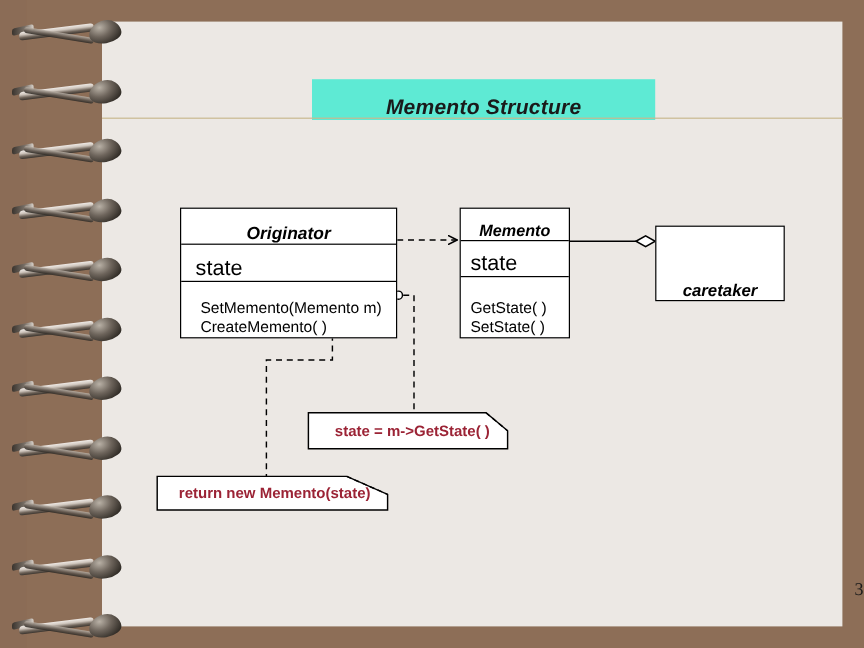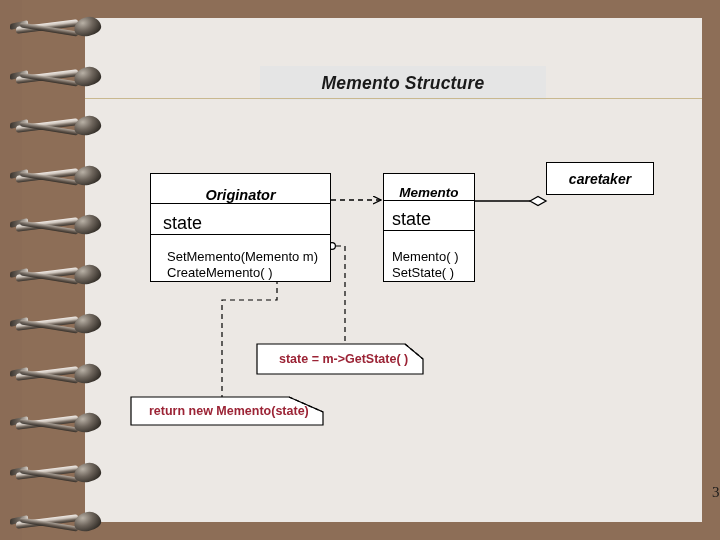--- a/index.html
+++ b/index.html
@@ -42,22 +42,22 @@
   }
   .coil .tip{
     position:absolute;left:8px;top:8px;width:18px;height:6px;
     background:linear-gradient(90deg,#3a342e 0%,#7a7168 60%,#d8d2cb 100%);
     transform:skewY(-12deg);border-radius:2px;
   }
 
   
   .title-box{
     position:absolute;left:260px;top:66px;width:286px;height:34px;
-    background:#e5e5e5;
-    display:flex;align-items:center;justify-content:center;
+    background:#5eead4;
+    display:flex;align-items:flex-end;justify-content:center;
   }
   .title-text{
     font-weight:bold;font-style:italic;font-size:17.5px;color:#1a1a1a;
     letter-spacing:.2px;
   }
   .rule{
     position:absolute;left:85px;top:98px;width:617px;height:1px;
     background:#c9b88f;
   }
 
@@ -77,22 +77,22 @@
   #originator .r2{height:31px;}
   #originator .r3{height:47px;}
 
   #memento{left:383px;top:173px;width:92px;height:109px;}
   #memento .r1{height:26px;}
   #memento .r2{height:30px;}
   #memento .r3{height:51px;}
   #memento .attr,#memento .op{padding-left:8px;}
   #memento .cls-name{font-size:13.5px;}
 
-  #caretaker{left:546px;top:162px;width:108px;height:33px;
-       display:flex;align-items:center;justify-content:center;}
+  #caretaker{left:546px;top:188px;width:108px;height:63px;
+       display:flex;align-items:flex-end;justify-content:center;}
   #caretaker .cls-name{font-size:14px;}
 
   
   svg.wires{position:absolute;left:0;top:0;width:720px;height:540px;
        overflow:visible;pointer-events:none;}
 
   
   .note{position:absolute;background:#ffffff;}
   .note-txt{position:absolute;font-size:12.5px;font-weight:bold;color:#9b2335;
        white-space:nowrap;}
@@ -236,21 +236,21 @@
   </div>
 
   <div class="uml" id="memento">
     <div class="cell r1">
       <div class="cls-name">Memento</div>
     </div>
     <div class="cell sep r2">
       <div class="attr">state</div>
     </div>
     <div class="cell sep r3">
-      <div class="op">Memento( )</div>
+      <div class="op">GetState( )</div>
       <div class="op">SetState( )</div>
     </div>
   </div>
 
   <div class="uml" id="caretaker">
     <div class="cls-name">caretaker</div>
   </div>
 
   <div class="note" id="note1" style="background:transparent;padding-left:12px;">
     <div class="note-txt">state = m-&gt;GetState( )</div>

